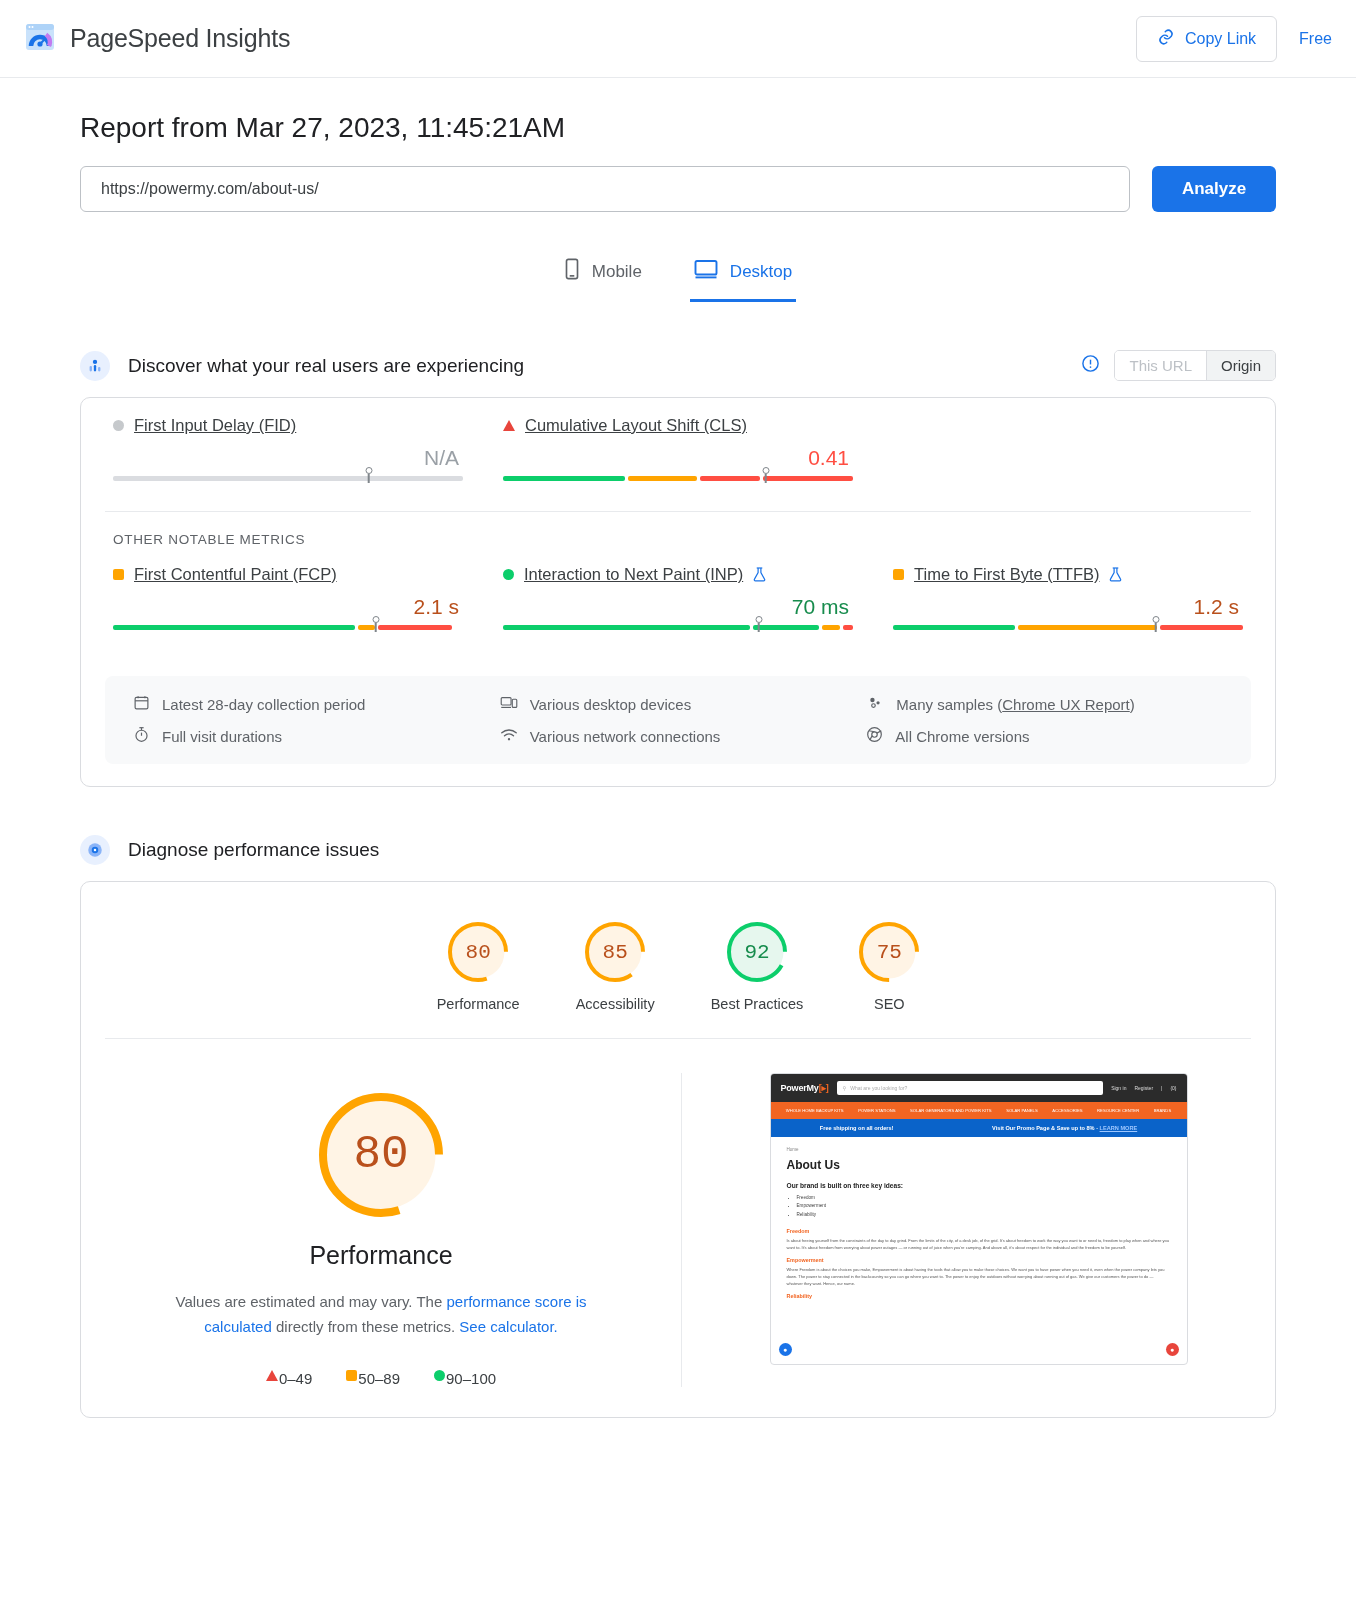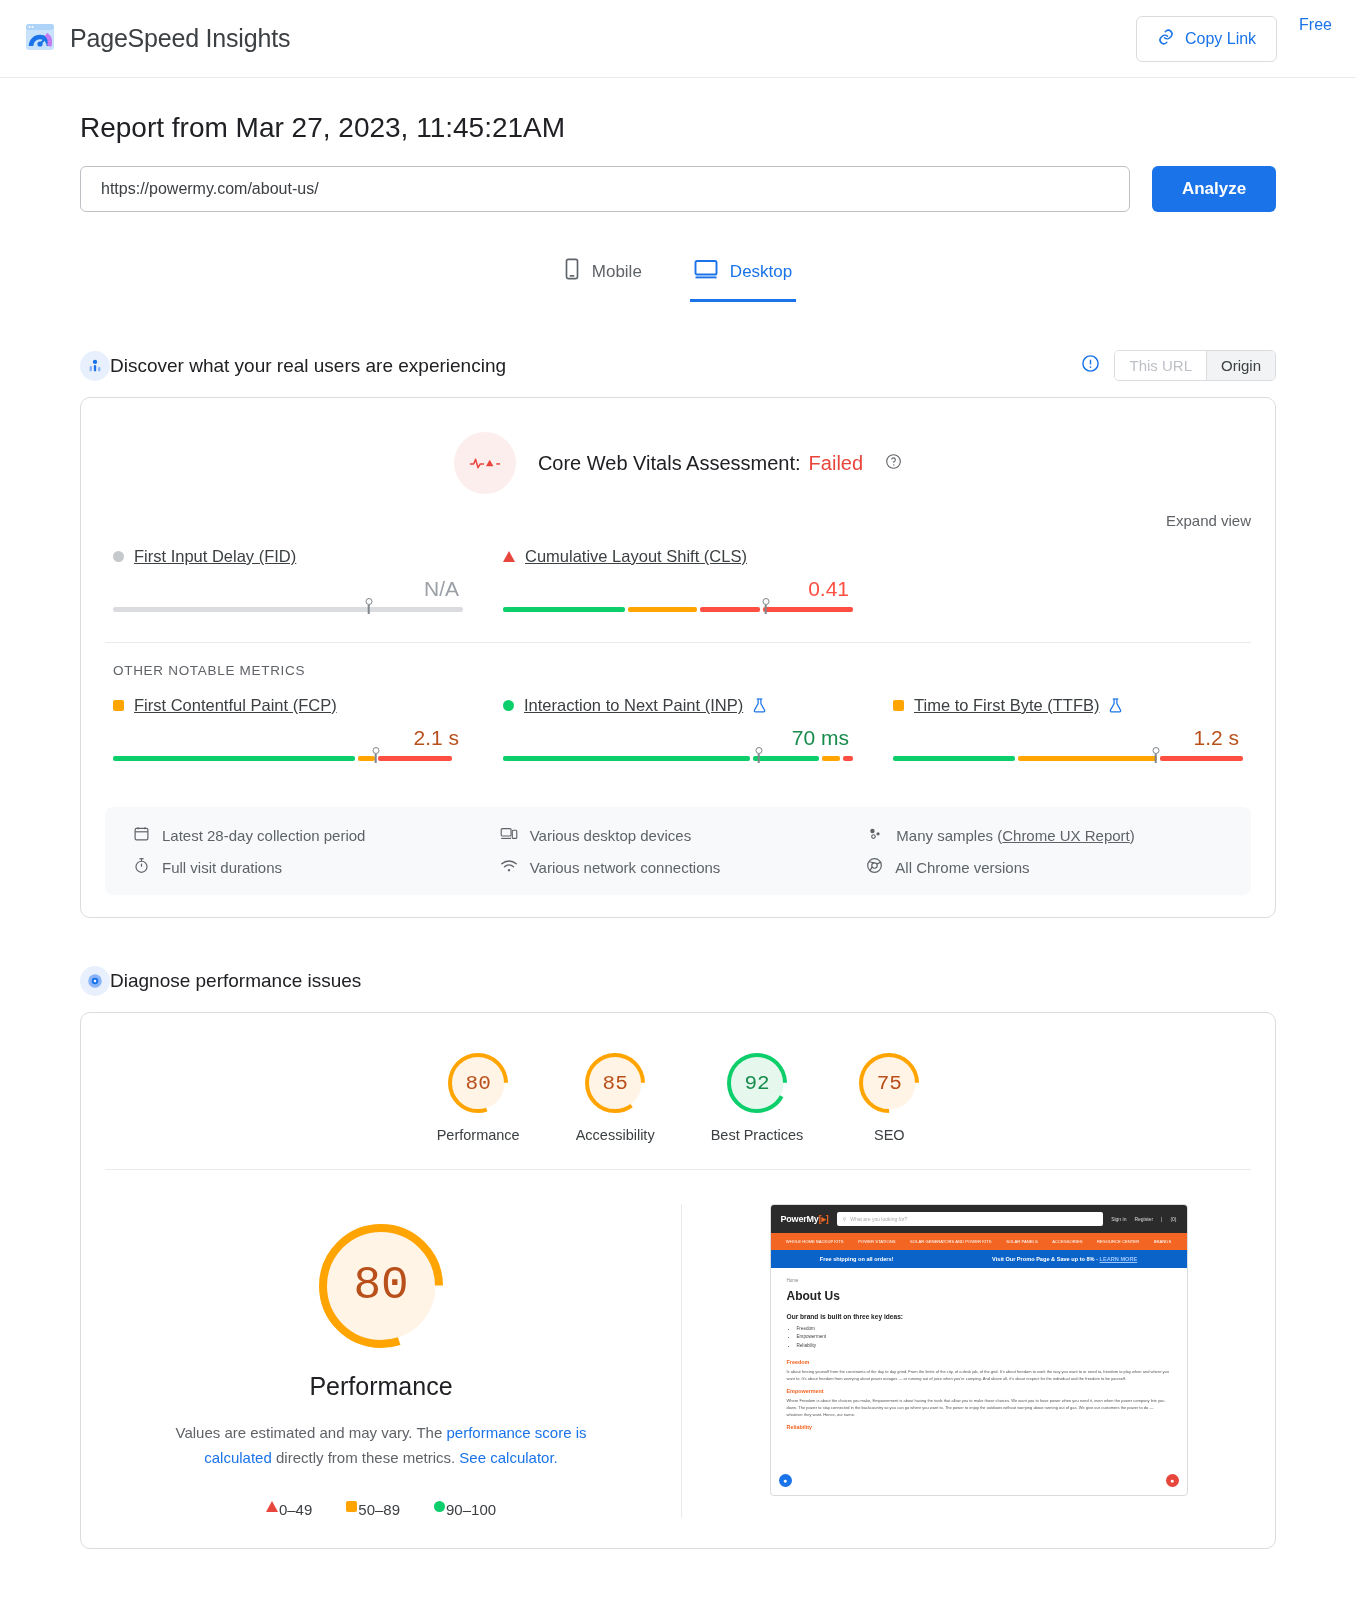--- a/index.html
+++ b/index.html
@@ -12,21 +12,21 @@
     overflow:hidden;
   }
 
   
   .app-header{
     height:78px; display:flex; align-items:center;
     padding:0 24px; border-bottom:1px solid #e8eaed; background:#fff;
   }
   .brand{ display:flex; align-items:center; gap:14px; }
   .brand-title{ font-size:25px; color:#3c4043; letter-spacing:-.2px; }
-  .header-right{ margin-left:auto; display:flex; gap:22px; }
+  .header-right{ margin-left:auto; display:flex; align-items:center; gap:22px; }
   .copy-link-btn{
     display:flex; align-items:center; gap:10px;
     border:1px solid #dadce0; border-radius:6px;
     padding:11px 20px; color:#1a73e8; font-size:16px; background:#fff; cursor:pointer;
   }
   .docs-link{ color:#1a73e8; font-size:16px; text-decoration:none; cursor:pointer; }
 
   
   .page{ padding:0 80px; }
   .report-title{ font-size:28px; font-weight:400; color:#202124; margin:34px 0 22px; }
@@ -43,21 +43,21 @@
 
   
   .device-tabs{ display:flex; justify-content:center; gap:44px; margin-top:40px; }
   .device-tab{
     display:flex; align-items:center; gap:12px; padding:6px 4px 14px;
     font-size:17px; color:#5f6368; cursor:pointer; border-bottom:3px solid transparent;
   }
   .device-tab.active{ color:#1a73e8; border-bottom-color:#1a73e8; }
 
   
-  .section-head{ display:flex; align-items:center; margin:48px 0 16px;text-align:right; }
+  .section-head{ display:flex; align-items:center; gap:18px; margin:48px 0 16px;text-align:right; }
   .section-head .st{ font-size:19px; color:#202124; }
   .sec-badge{
     width:30px; height:30px; border-radius:50%; background:#e8f0fe;
     display:flex; align-items:center; justify-content:center; flex:0 0 auto;
   }
   .head-right{ margin-left:auto; display:flex; align-items:center; gap:14px; }
   .toggle-group{ display:flex; border:1px solid #dadce0; border-radius:5px; overflow:hidden; }
   .toggle-group div{ padding:6px 14px; font-size:15px; cursor:pointer; }
   .tg-disabled{ color:#bdc1c6; background:#fff; }
   .tg-active{ color:#3c4043; background:#f1f3f4; border-left:1px solid #dadce0; }
@@ -236,41 +236,20 @@
         </svg>
       </span>
       <span class="toggle-group">
         <div class="tg-disabled">This URL</div>
         <div class="tg-active">Origin</div>
       </span>
     </span>
   </div>
 
   <div class="card">
-    <div class="cwv-top">
-      <div class="cwv-title-row">
-        <span class="cwv-circle">
-          <svg width="32" height="16" viewBox="0 0 34 16">
-            <path d="M1 9h4l2-5 2.6 9L12 9h4" fill="none" stroke="#e8453c" stroke-width="1.6" stroke-linejoin="round"></path>
-            <path d="M22 4.5l4 7h-8z" fill="#e8453c"></path>
-              <line x1="29" y1="9" x2="33" y2="9" stroke="#e8453c" stroke-width="1.6"></line>
-          </svg>
-        </span>
-        <span class="cwv-title">Core Web Vitals Assessment:</span>
-        <span class="cwv-title cwv-failed" style="margin-left:-14px">Failed</span>
-        <span>
-          <svg width="17" height="17" viewBox="0 0 20 20" fill="none" stroke="#5f6368" stroke-width="1.3">
-            <circle cx="10" cy="10" r="8"></circle>
-              <path d="M7.8 7.7a2.2 2.2 0 1 1 2.6 2.4v1.3"></path>
-              <circle cx="10.3" cy="14" r=".8" fill="#5f6368" stroke="none"></circle>
-          </svg>
-        </span>
-      </div>
-      <div class="expand-view">Expand view</div>
-    </div>
 
     <div class="metrics-grid" id="core-metrics">
         <div class="metric">
     <div class="m-head">
       <span class="dot" style="background:#c6c9cc"></span>
       <span class="m-label">First Input Delay (FID)</span>
 
     </div>
     <div class="m-value" style="color:#9aa0a6">N/A</div>
     <div class="bar">

